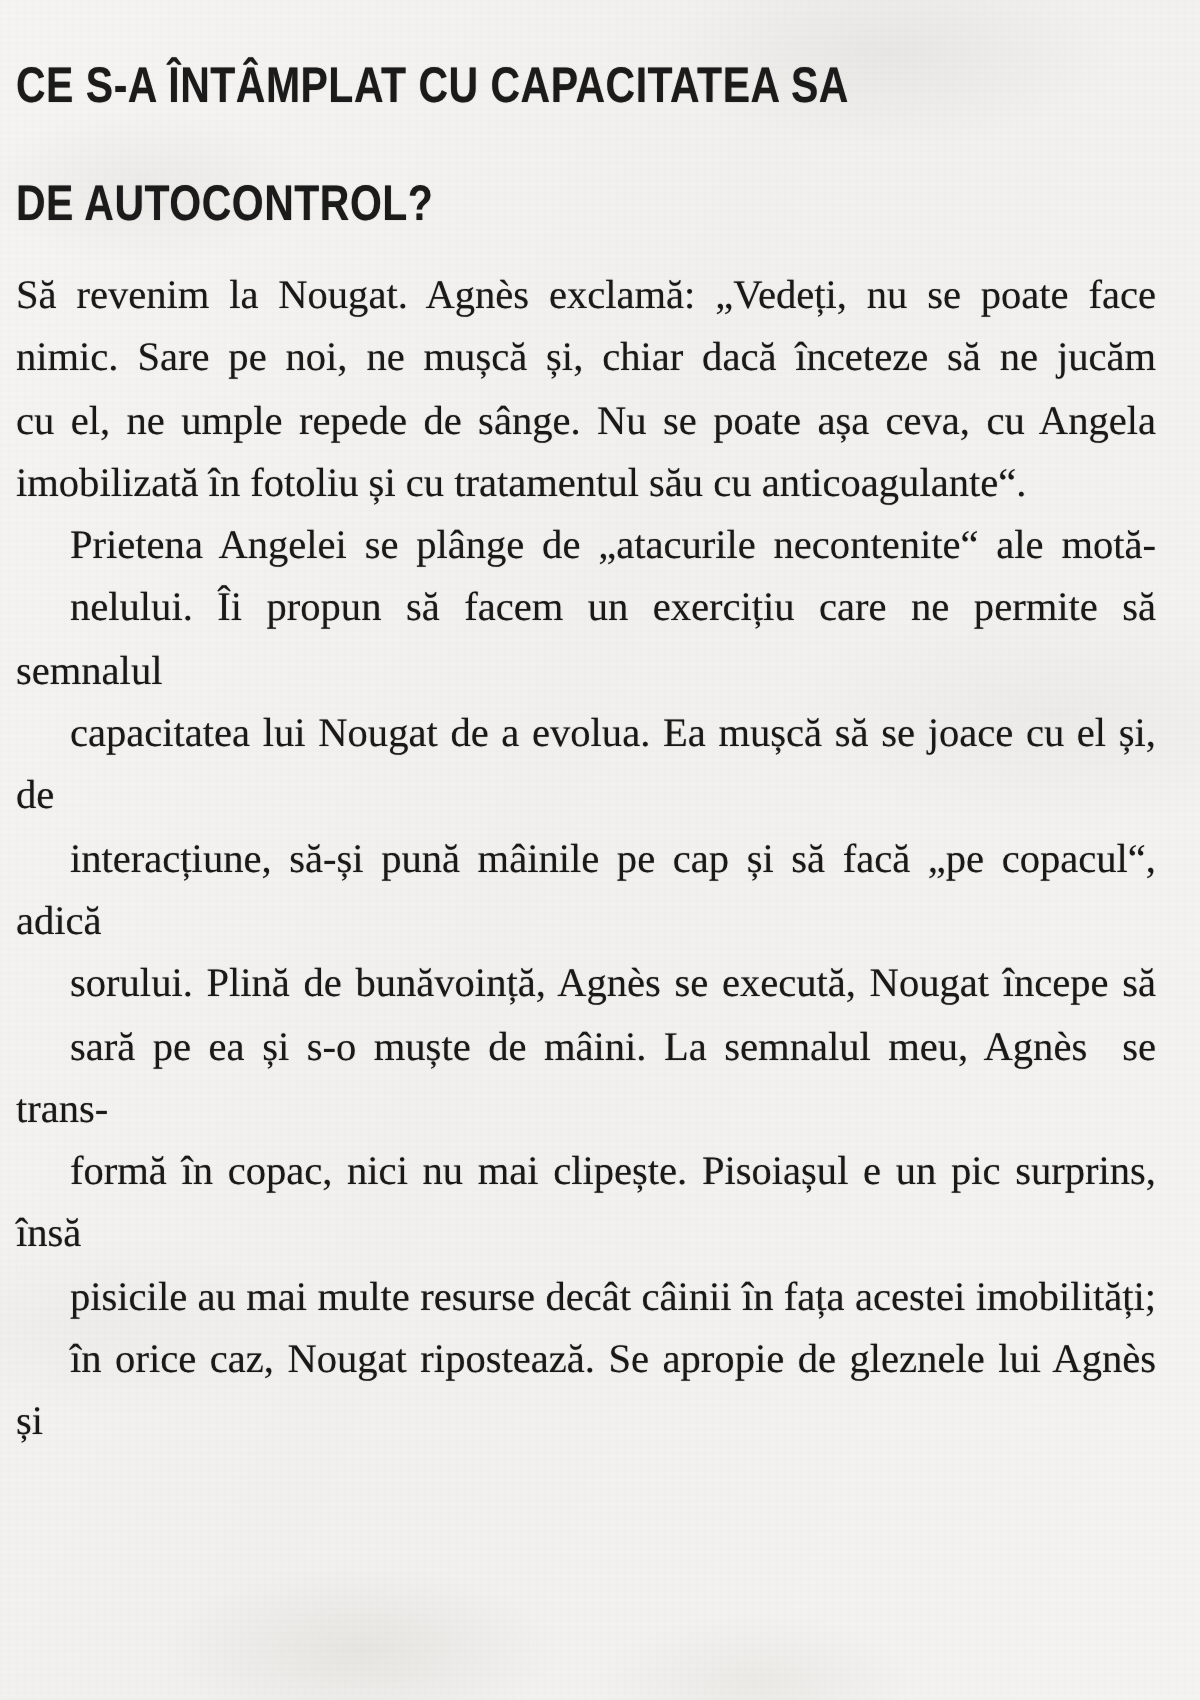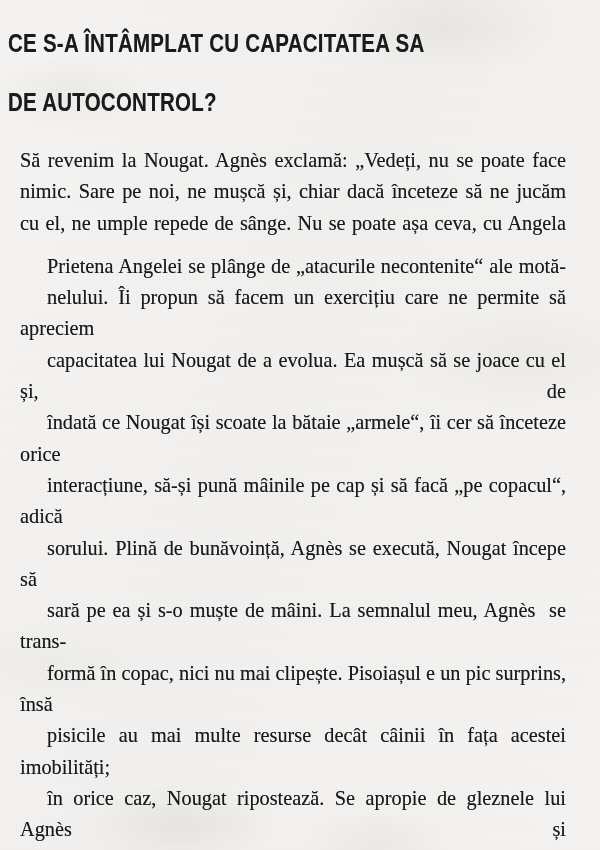--- a/index.html
+++ b/index.html
@@ -67,21 +67,21 @@
     font-size: 20.3px;
     line-height: 31.3px;
     color: #191919;
     text-align: justify;
     text-justify: inter-word;
     -webkit-font-smoothing: antialiased;
     text-shadow: 0 0 0.55px rgba(25,25,25,0.5);
   }
 
   .para {
-    margin: 12px;
+    margin: 0;
     text-align: justify;
     text-indent: 0;
   }
   .para.indented {
     text-indent: 27px;
   }
   
   .line {
     display: block;
     text-align: justify;
@@ -105,26 +105,26 @@
   <div id="content">
 
     <h1 class="heading">CE S-A ÎNTÂMPLAT CU CAPACITATEA SA</h1>
     <h1 class="heading">DE AUTOCONTROL?</h1>
 
     <div id="body-text">
         <p class="para">
           <span class="line">Să revenim la Nougat. Agnès exclamă: „Vedeți, nu se poate face</span>
           <span class="line">nimic. Sare pe noi, ne mușcă și, chiar dacă înceteze să ne jucăm</span>
           <span class="line">cu el, ne umple repede de sânge. Nu se poate așa ceva, cu Angela</span>
+          <span class="line last">imobilizată în fotoliu și cu tratamentul său cu anticoagulante“.</span>
         </p>
         <p class="para indented">
           <span class="line indent">Prietena Angelei se plânge de „atacurile necontenite“ ale motă-</span>
-          <span class="line">nelului. Îi propun să facem un exercițiu care ne permite să apreciem</span>
+          <span class="line">nelului. Îi propun să facem un exercițiu care ne permite să semnalul</span>
           <span class="line">capacitatea lui Nougat de a evolua. Ea mușcă să se joace cu el și, de</span>
-          <span class="line">îndată ce Nougat își scoate la bătaie „armele“, îi cer să înceteze orice</span>
           <span class="line">interacțiune, să-și pună mâinile pe cap și să facă „pe copacul“, adică</span>
           <span class="line">sorului. Plină de bunăvoință, Agnès se execută, Nougat începe să</span>
           <span class="line">sară pe ea și s-o muște de mâini. La semnalul meu, Agnès  se trans-</span>
           <span class="line">formă în copac, nici nu mai clipește. Pisoiașul e un pic surprins, însă</span>
           <span class="line">pisicile au mai multe resurse decât câinii în fața acestei imobilități;</span>
           <span class="line">în orice caz, Nougat ripostează. Se apropie de gleznele lui Agnès și</span>
         </p>
       </div>
 
   </div>

